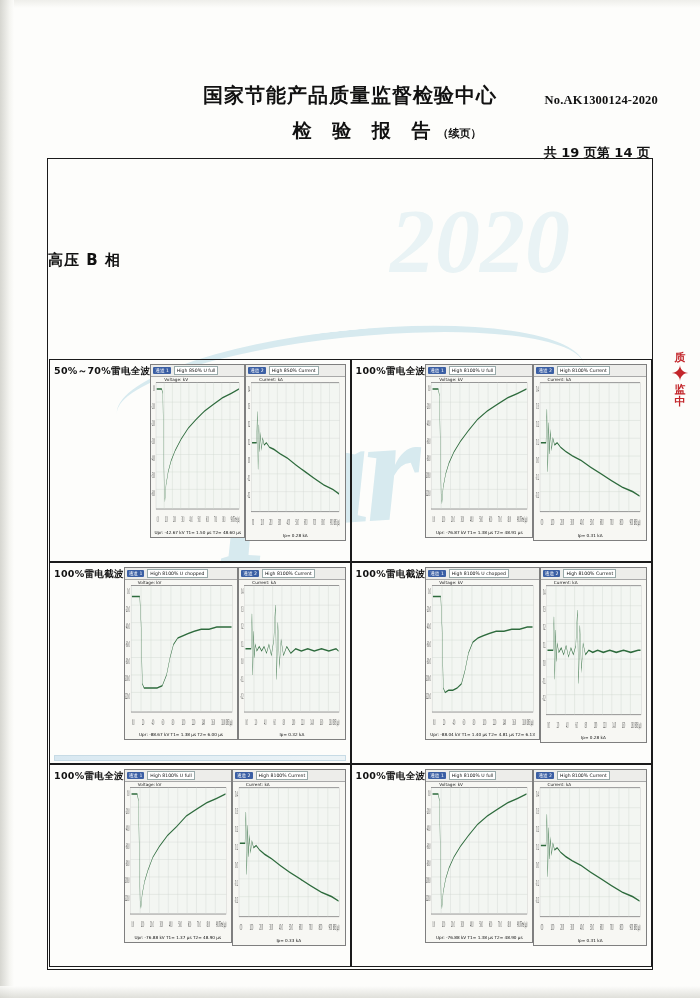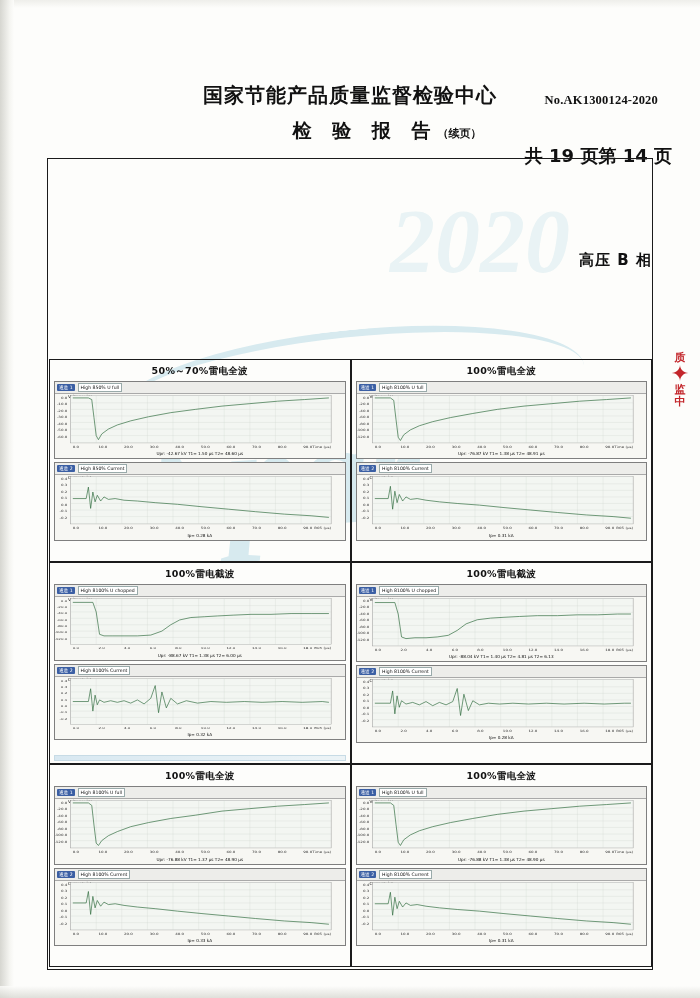--- a/index.html
+++ b/index.html
@@ -70,22 +70,22 @@
   }
   .title-sub .spaced { letter-spacing: 7px; }
   .title-sub .small {
     font-size: 11px;
     font-weight: bold;
     letter-spacing: 0;
     vertical-align: baseline;
   }
   .page-count {
     position: absolute;
-    right: 28px; top: 144px;
-    font-size: 18px;
+    right: 50px; top: 144px;
+    font-size: 13px;
     font-weight: bold;
     font-family: "DejaVu Sans", sans-serif;
   }
 
   
   .watermark {
     position: absolute;
     left: 120px; top: 330px;
     width: 470px; height: 260px;
     pointer-events: none;
@@ -148,21 +148,21 @@
     left: 47px; top: 158px;
     width: 606px; height: 812px;
     border: 1.5px solid #1b1b1b;
     box-sizing: border-box;
     background: transparent;
     z-index: 3;
   }
   .section-label {
     position: absolute;
     left: 0; top: 92px; width: 100%;
-    text-align: right;
+    text-align: left;
     font-size: 15px;
     font-weight: bold;
     font-family: "DejaVu Sans", sans-serif;
     letter-spacing: 1px;
   }
 
   
   .grid {
     position: absolute;
     left: 1px; top: 200px;
@@ -170,21 +170,21 @@
     height: 608px;
     display: grid;
     grid-template-columns: 1fr 1fr;
     grid-template-rows: 1fr 1fr 1fr;
   }
   .cell {
     border: 1px solid #1b1b1b;
     box-sizing: border-box;
     padding: 4px 4px 20px 4px;
     display: flex;
-    flex-direction: column;
+    flex-direction: row;
     background: transparent;
     position: relative;
     overflow: hidden;
   }
   .cell-title {
     text-align: center;
     font-size: 9.5px;
     font-weight: bold;
     font-family: "DejaVu Sans", sans-serif;
     margin: 1px 0 3px 0;

